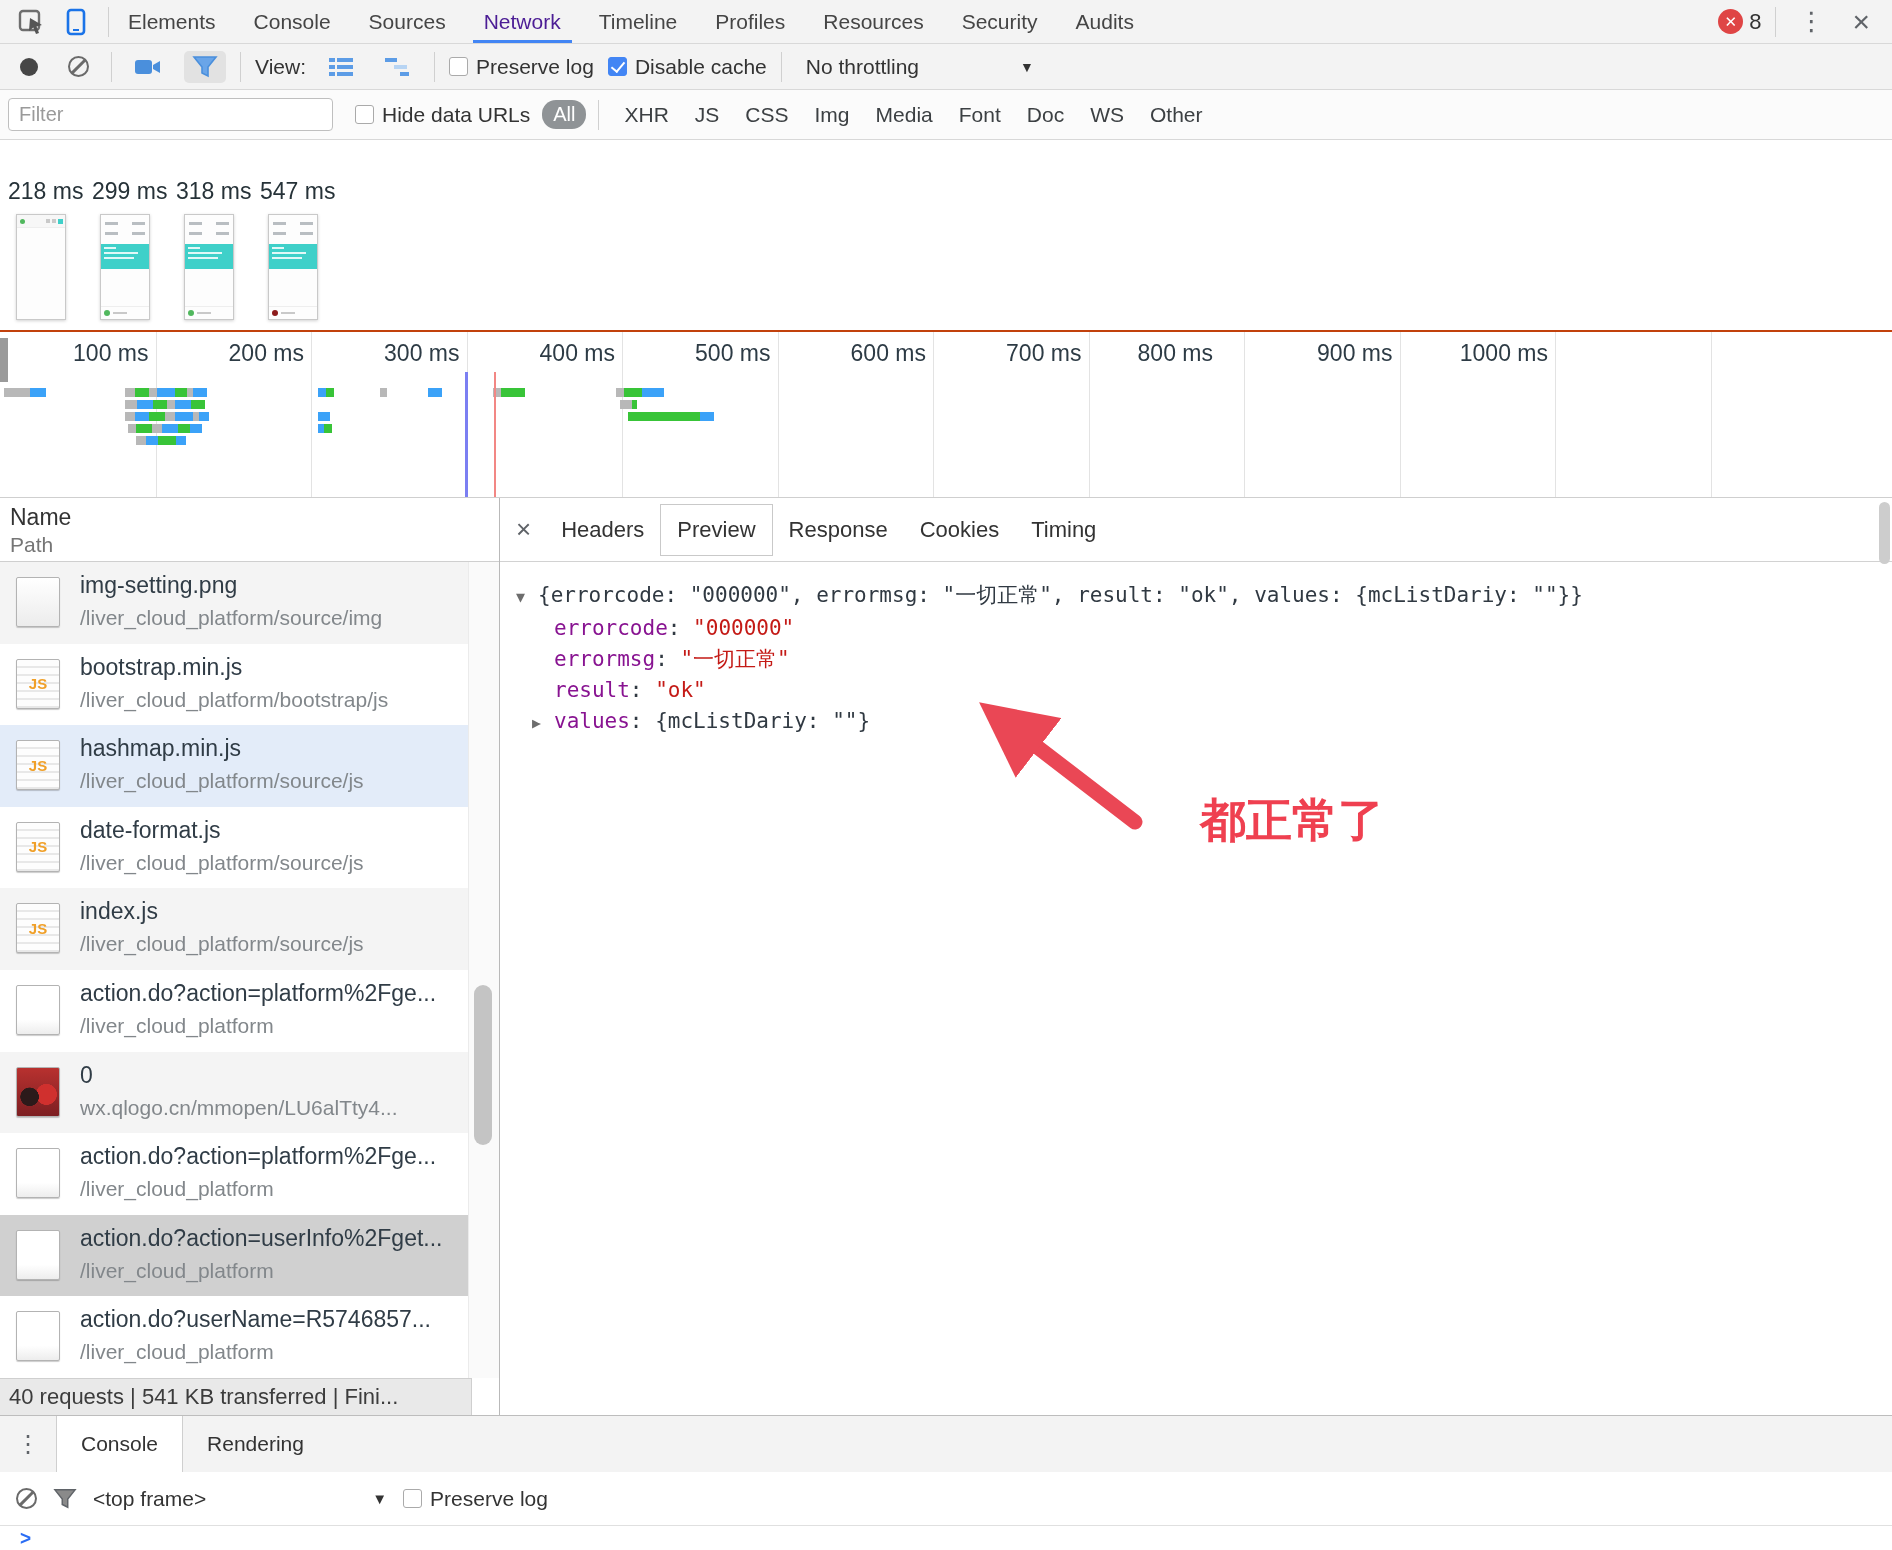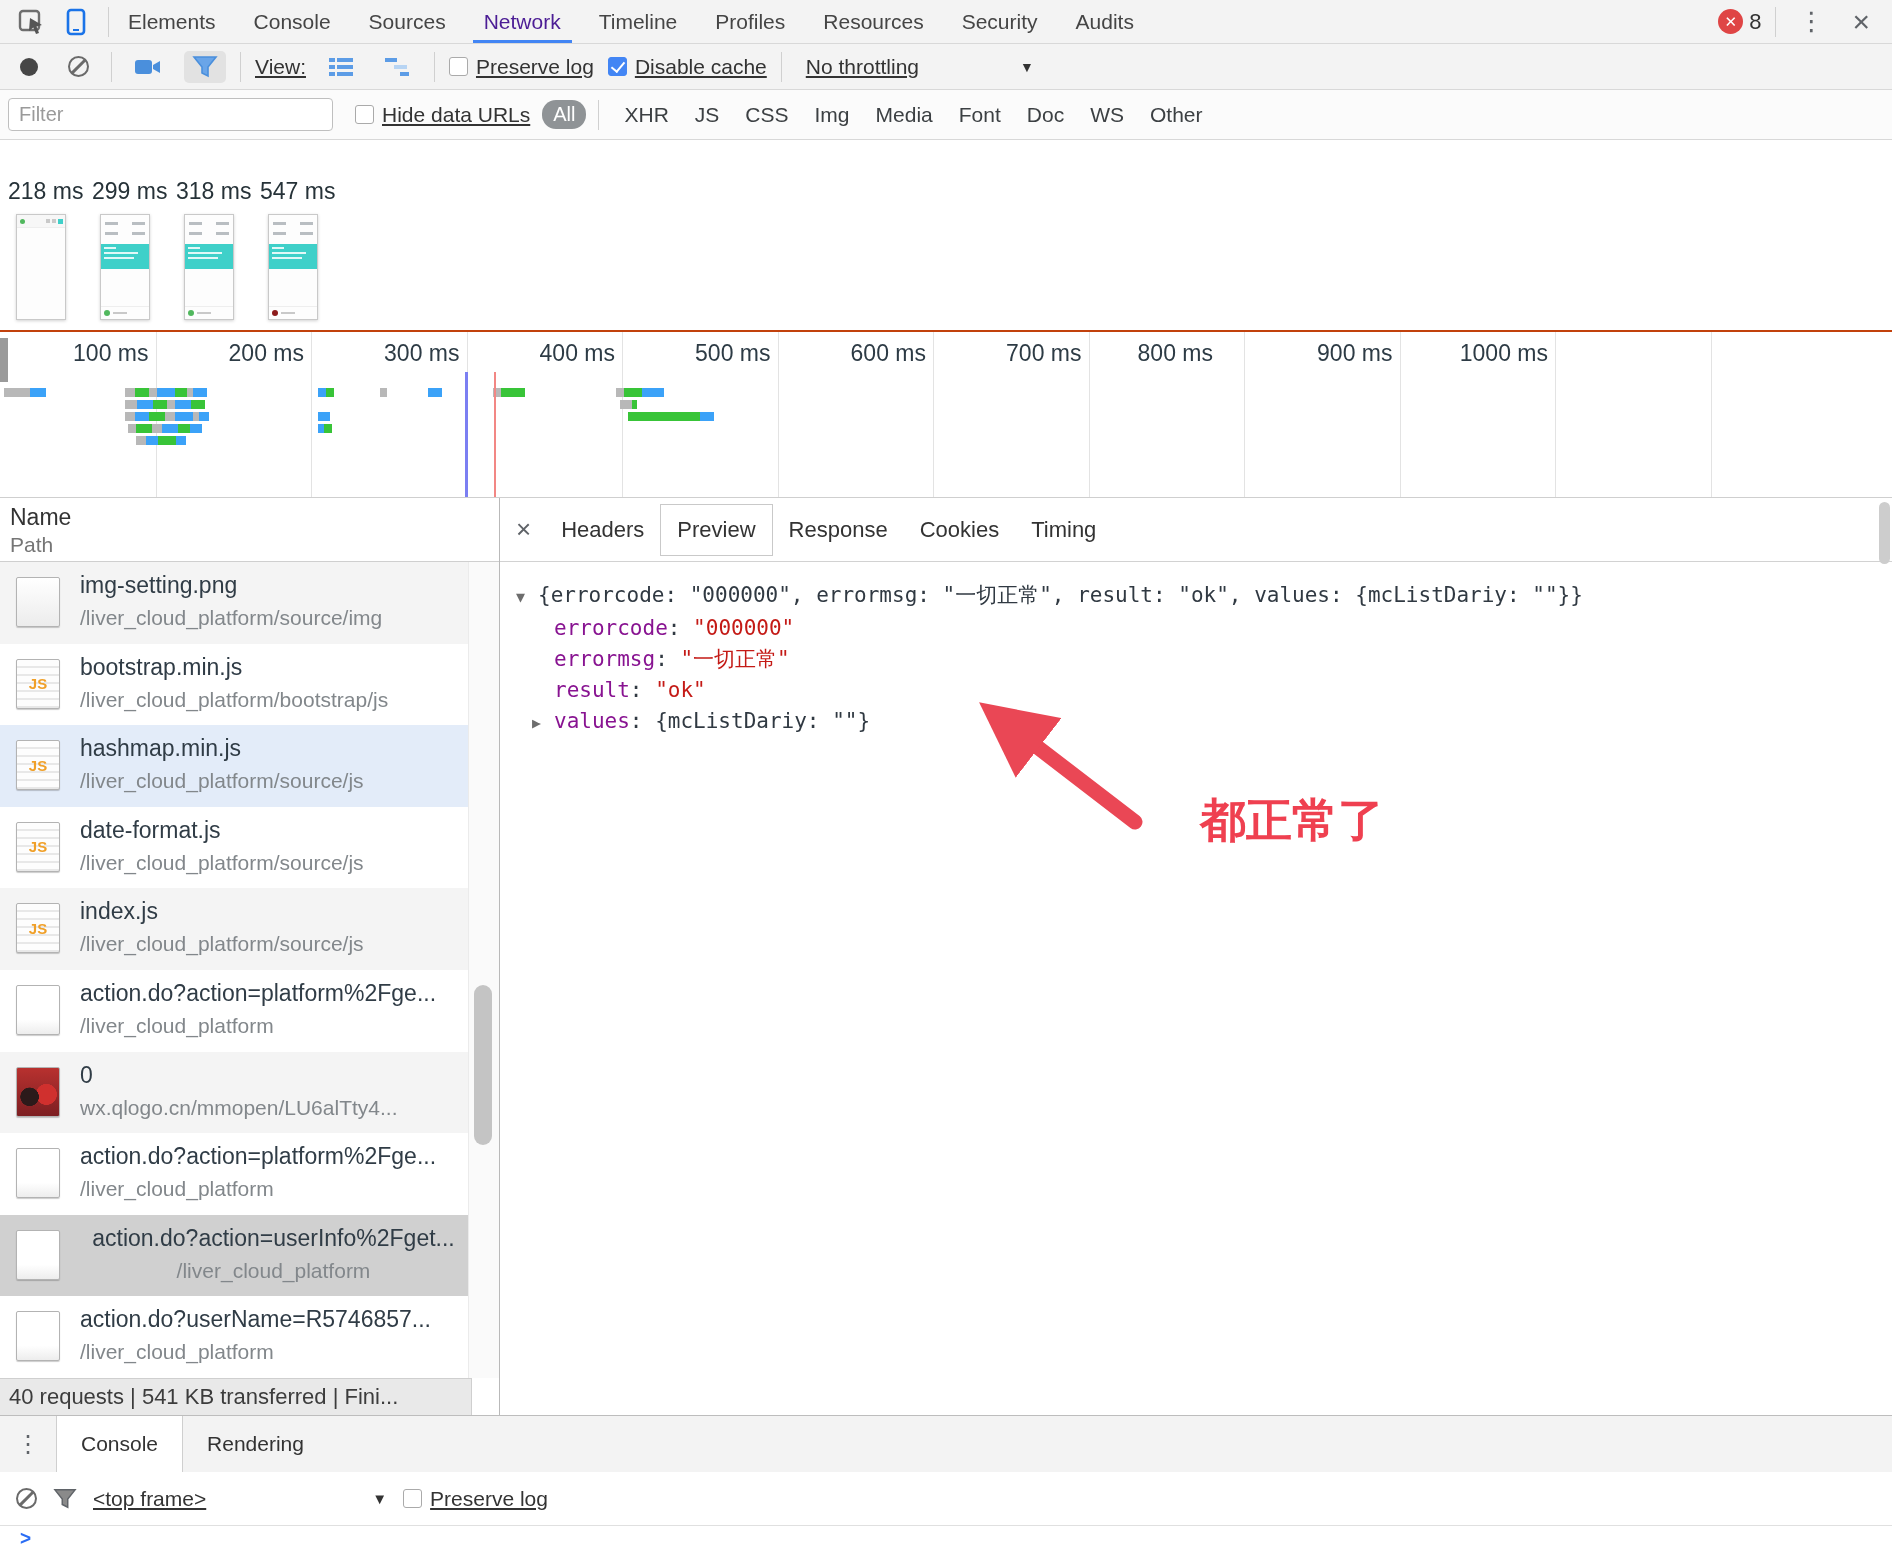--- a/index.html
+++ b/index.html
@@ -20,21 +20,21 @@
   .kebab { font-size:26px; color:#5f6368; padding:0 8px; }
   .closex { font-size:30px; color:#5f6368; padding:0 6px; }
 
   
   .nettools { height:46px; background:#f3f3f3; border-bottom:1px solid #d8d8d8; display:flex; align-items:center; gap:14px; padding:0 12px; }
   .rec-dot { width:18px; height:18px; border-radius:50%; background:#464646; margin:0 8px; }
   .clear-icn { width:21px; height:21px; border:2.5px solid #6a6a6a; border-radius:50%; position:relative; margin:0 8px; }
   .clear-icn::after { content:""; position:absolute; left:-1px; top:7px; width:19px; height:2.5px; background:#6a6a6a; transform:rotate(-45deg); }
   .tool-btn { padding:4px 8px; border-radius:5px; display:flex; align-items:center; }
   .tool-btn.active { background:#e2e2e2; }
-  .lbl { font-size:21px; color:#333;text-decoration:underline; }
+  .lbl { font-size:21px; color:#333; }
   .cbrow { display:flex; align-items:center; gap:8px; }
   .cb { width:19px; height:19px; border:1.5px solid #aaa; border-radius:3px; background:#fff; }
   .cb.checked { background:var(--accent-blue); border-color:var(--accent-blue); position:relative; }
   .cb.checked::after { content:""; position:absolute; left:5px; top:1px; width:6px; height:11px; border:solid #fff; border-width:0 2.5px 2.5px 0; transform:rotate(40deg); }
   .throttle { display:flex; align-items:center; width:238px; justify-content:space-between; padding-left:10px; }
   .caret { font-size:14px; color:#333; }
 
   
   .filterrow { height:50px; background:#fbfbfb; border-bottom:1px solid #d8d8d8; display:flex; align-items:center; gap:12px; padding:0 8px; }
   .filter-input { width:325px; height:33px; border:1px solid #bfbfbf; border-radius:4px; background:#fff; font-size:20px; padding:8px 10px; color:#333; outline:none; }
@@ -84,21 +84,21 @@
   
   .main { height:880px; display:flex; position:relative; }
   .left-panel { width:500px; border-right:1px solid #b9b9b9; position:relative; background:#fff; }
   .listhead { height:64px; border-bottom:1px solid #cfcfcf; padding:6px 0 0 10px; }
   .listhead .nm { font-size:23px; color:#333; }
   .listhead .pt { font-size:21px; color:#757575; margin-top:2px; }
   .rows { position:relative; height:815px; overflow:hidden; }
   .req { height:81.6px; position:relative; padding:10px 32px 0 80px; }
   .req.alt { background:#f4f4f4; }
   .req.highlight { background:#e3ecf9; }
-  .req.selected { background:#d0d0d0;text-align:center; }
+  .req.selected { background:#d0d0d0; }
   .req .nm { font-size:23px; color:#303c46; white-space:nowrap; overflow:hidden; }
   .req .pt { font-size:21px; color:#82878b; white-space:nowrap; overflow:hidden; margin-top:7px; }
   .ficon { position:absolute; left:16px; top:15px; width:44px; height:50px; background:linear-gradient(#fff,#ececec); border:1px solid #b3b3b3; border-radius:2px; box-shadow:0 1px 1px rgba(0,0,0,.2); display:flex; align-items:center; justify-content:center; }
   .ficon.js::before { content:"JS"; font-weight:bold; color:#f0a029; font-size:15px; }
   .ficon.js { background:repeating-linear-gradient(#fdfdfd 0 6px, #e8e8e8 6px 8px); background-color:#fdfdfd; }
   .ficon.photo { background:radial-gradient(circle at 30% 60%, #2c1a1a 0 22%, transparent 23%), radial-gradient(circle at 70% 55%, #d0302e 0 26%, transparent 27%), linear-gradient(#b8312f,#7d1f22); }
   .ficon.doc { background:linear-gradient(#ffffff 70%, #ededed); }
   .gutter { position:absolute; left:468px; top:64px; bottom:0; width:31px; background:#fafafa; border-left:1px solid #ebebeb; }
   .gutter .thumb-bar { position:absolute; left:5px; width:18px; top:423px; height:160px; border-radius:9px; background:#c4c4c4; }
 

